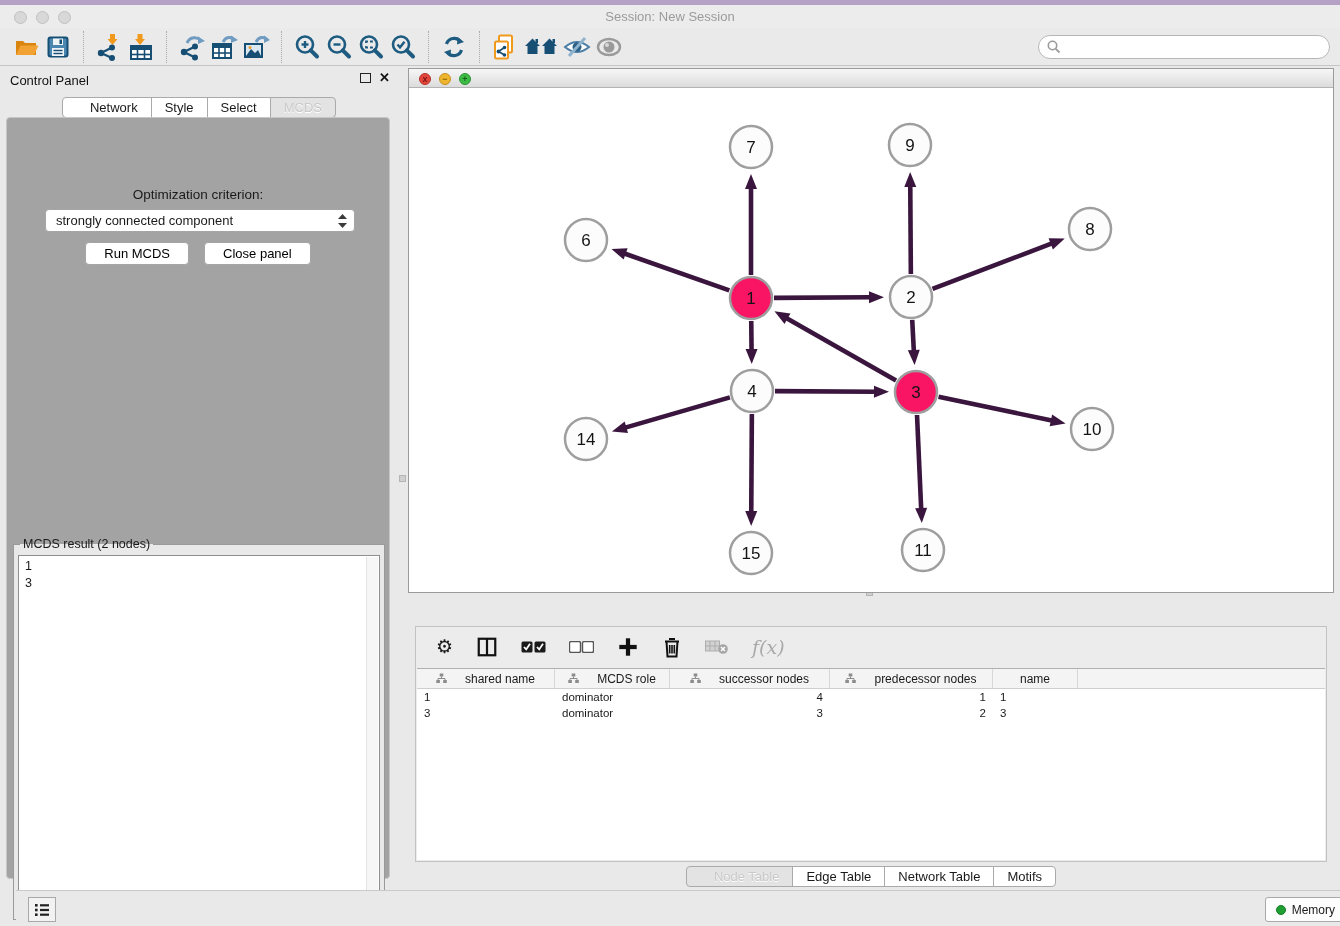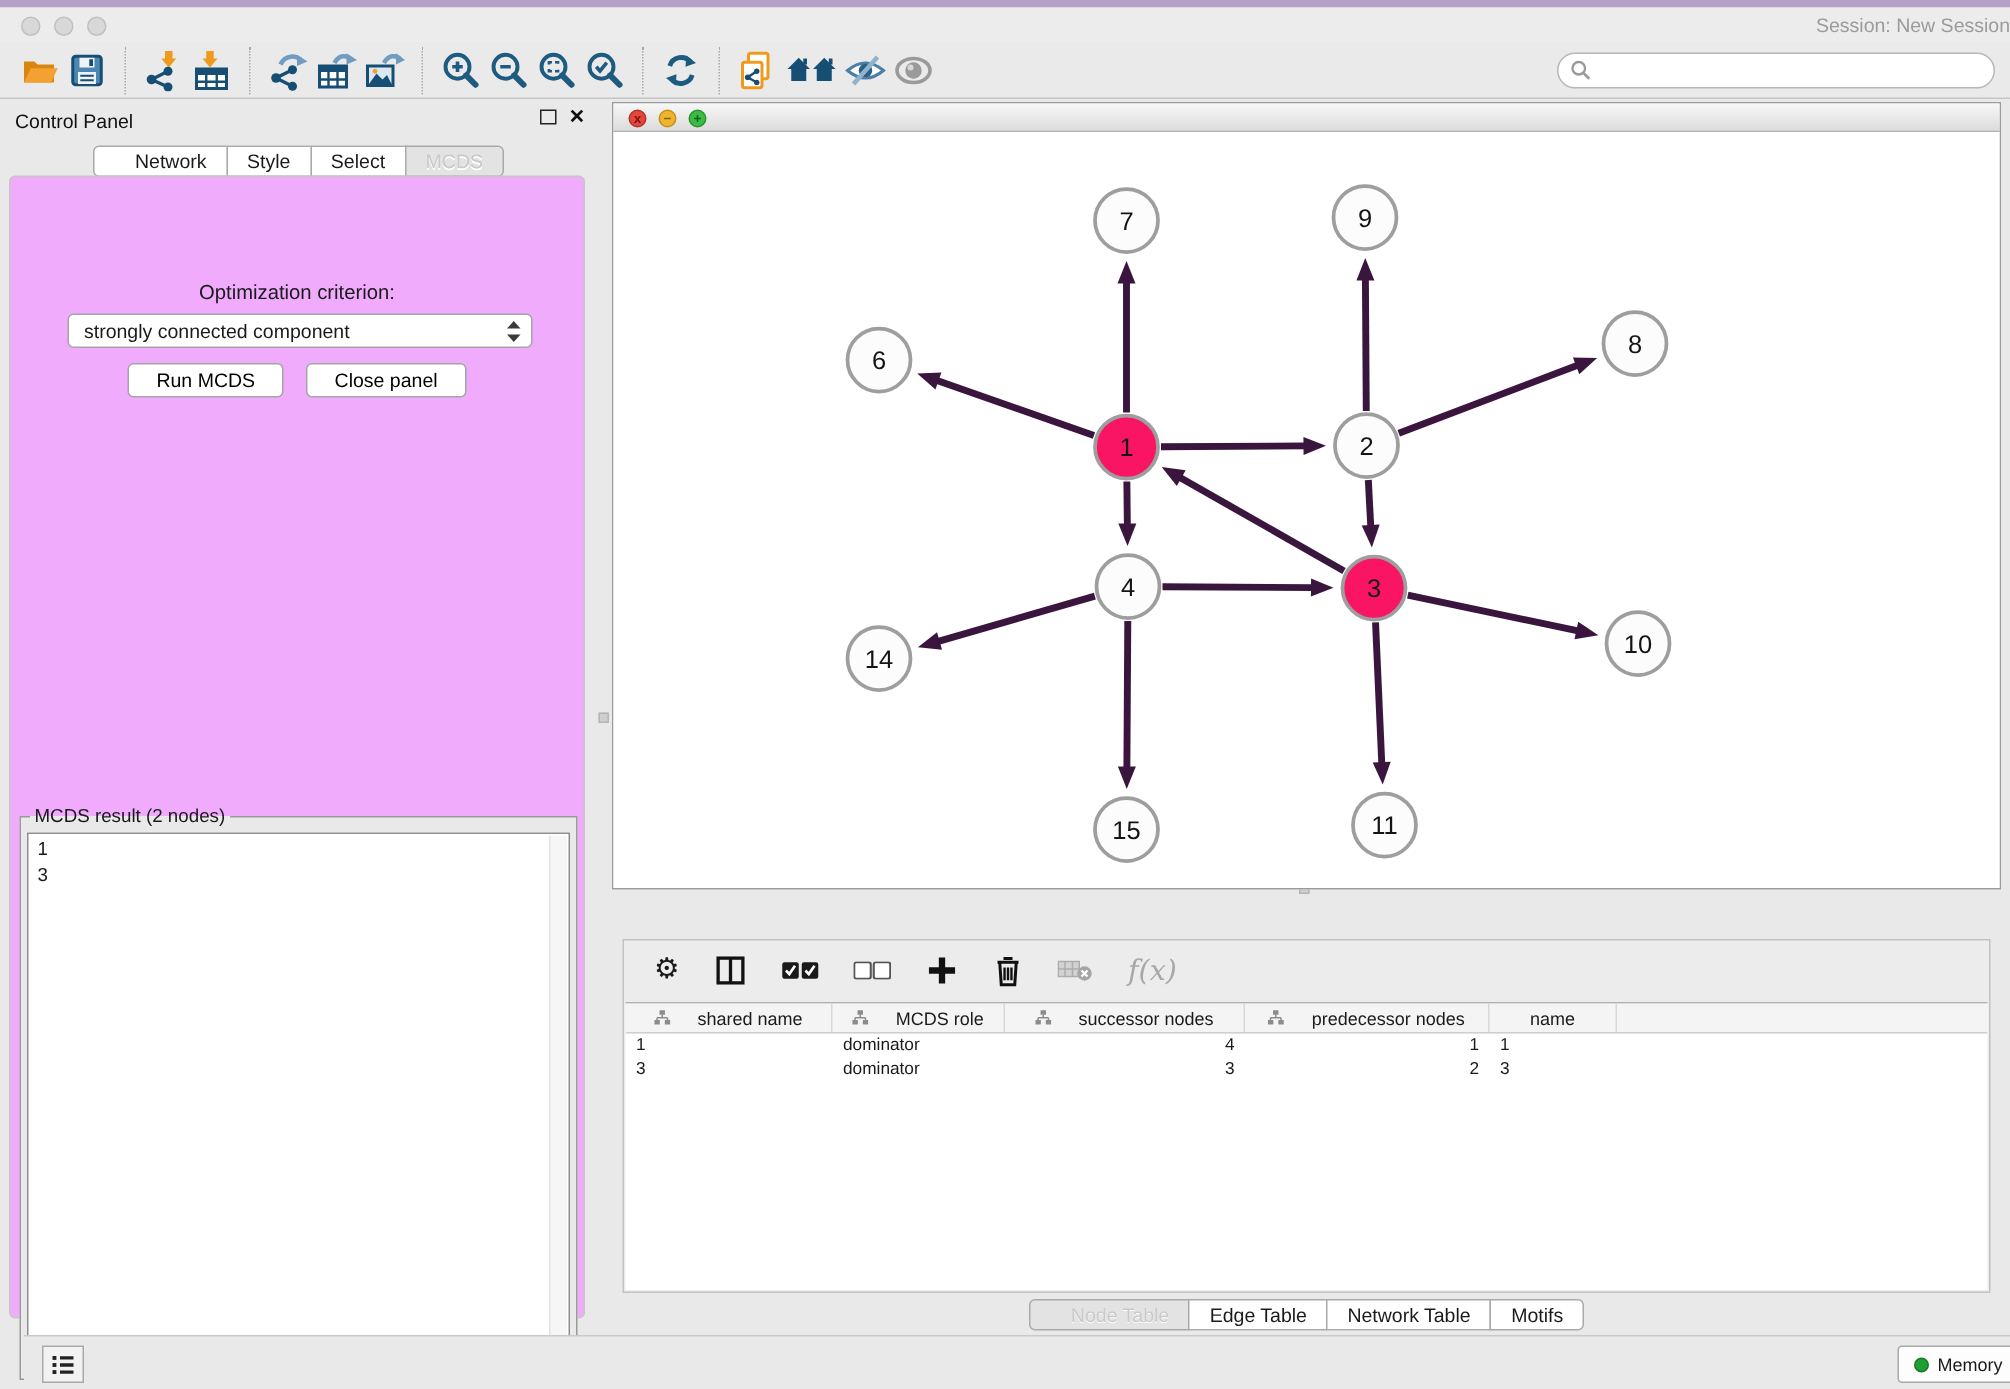--- a/index.html
+++ b/index.html
@@ -4,21 +4,21 @@
 <style>
   * { box-sizing: border-box; margin: 0; padding: 0; }
   html,body { width:1340px; height:926px; overflow:hidden; }
   body { font-family:"Liberation Sans", sans-serif; background:#e9e9e9; position:relative; color:#1a1a1a; }
 
   
   .purple-strip { position:absolute; left:0; top:0; width:1340px; height:5px; background:#b5a1c6; }
   .titlebar { position:absolute; left:0; top:5px; width:1340px; height:23px; background:#ececec; }
   .traffic { position:absolute; top:6px; width:13px; height:13px; border-radius:50%;
              background:#d8d8d8; border:1px solid #c0c0c0; }
-  .win-title { position:absolute; top:4px; left:0; width:100%; text-align:right;
+  .win-title { position:absolute; top:4px; left:0; width:100%; text-align:center;
                font-size:13px; color:#9b9b9b; }
 
   
   .toolbar { position:absolute; left:0; top:28px; width:1340px; height:38px; background:#eaeaea;
              border-bottom:1px solid #c5c5c5; display:flex; align-items:center; padding:0 10px; }
   .tb-btn { width:32px; height:32px; display:flex; align-items:center; justify-content:center; flex:0 0 auto; }
   .tb-sep { width:1px; height:32px; border-left:1px dotted #a9a9a9; margin:0 9px; flex:0 0 auto; }
   .searchbox { margin-left:auto; width:292px; height:24px; background:#fff; border:1px solid #b7b7b7;
                border-radius:12px; display:flex; align-items:center; padding:0 8px; }
   .searchbox input { border:none; outline:none; flex:1; font-size:12px; margin-left:5px;
@@ -33,21 +33,21 @@
   .close-glyph { font-size:13px; font-weight:bold; color:#111; line-height:12px; }
 
   .seg-tabs { position:absolute; left:0; width:100%; display:flex; justify-content:center; }
   .seg-tab { height:21px; line-height:19px; padding:0 13px; font-size:13px; background:#fff;
              border:1px solid #aaa; margin-left:-1px; cursor:default; }
   .seg-tab:first-child { border-radius:4px 0 0 4px; margin-left:0;padding-left:27px; }
   .seg-tab:last-child { border-radius:0 4px 4px 0; }
   .seg-tab.active { background:#e3e3e3; color:#c9c9c9; text-shadow:0 1px 0 #fff; }
 
   .cp-body { position:absolute; left:6px; top:51px; width:384px; height:762px;
-             background:#f0abfc; border:1px solid #c6c6c6; border-radius:4px; }
+             background:#a3a3a3; border:1px solid #c6c6c6; border-radius:4px; }
   .opt-label { position:absolute; left:0; top:69px; width:100%; text-align:center; font-size:13.5px; }
   .mcds-dropdown { position:absolute; left:38px; top:91px; width:310px; height:23px; background:#fff;
                    border:1px solid #a5a5a5; border-radius:4px; display:flex; align-items:center;
                    padding:0 6px 0 10px; font-size:13px; }
   .mcds-dropdown .dd-text { flex:1; }
   .cp-buttons { position:absolute; left:0; top:124px; width:100%; display:flex; justify-content:center; gap:15px; }
   .push-btn { height:23px; padding:0 18px; background:#fff; border:1px solid #a5a5a5; border-radius:4px;
               font-size:13px; font-family:"Liberation Sans",sans-serif; }
 
   .mcds-fieldset { position:absolute; left:6px; top:419px; width:372px; height:383px;

